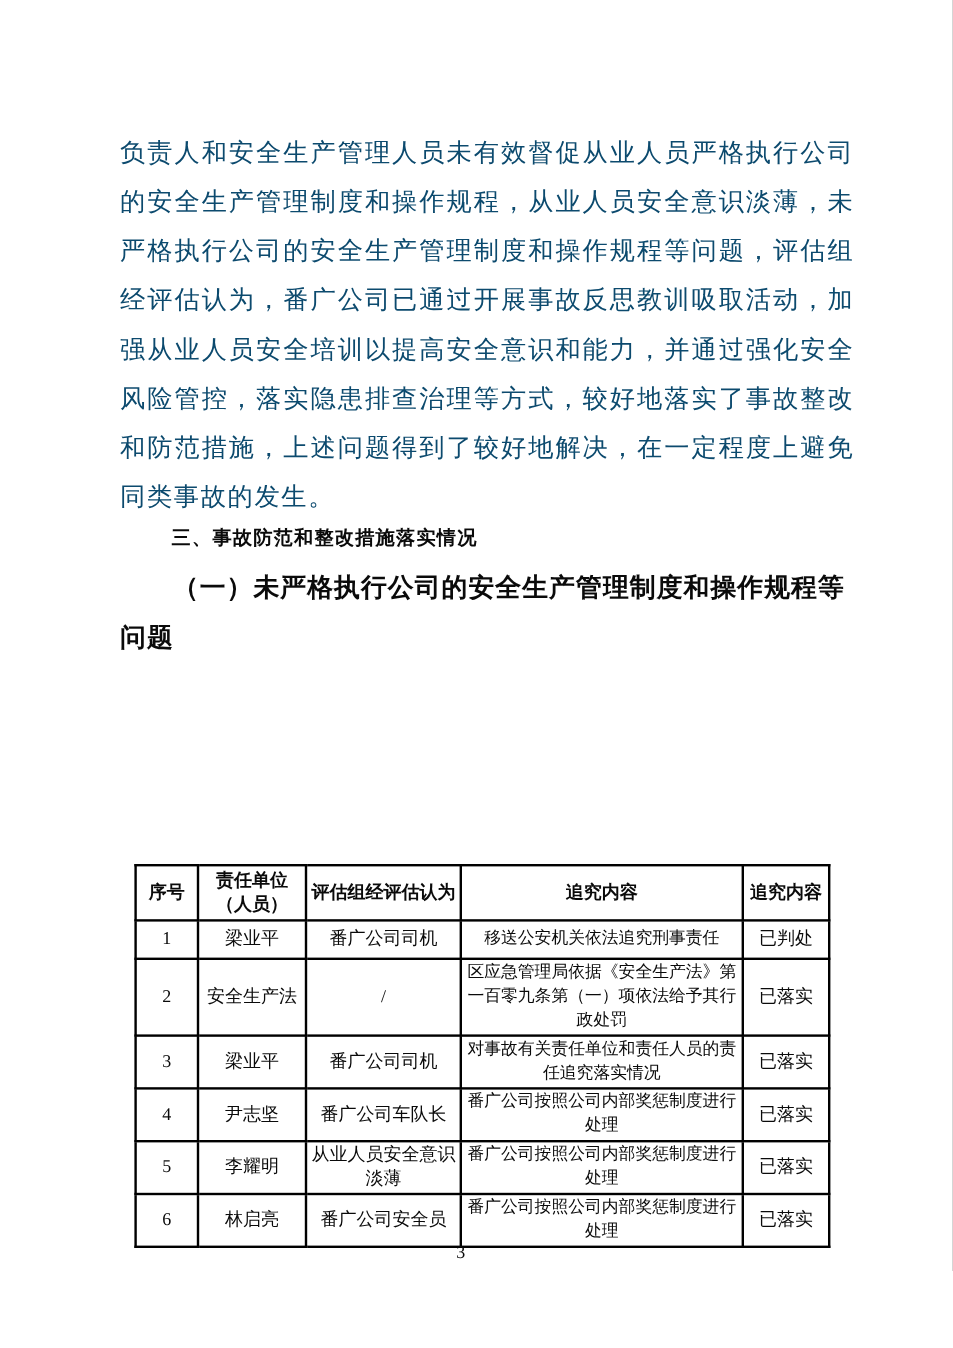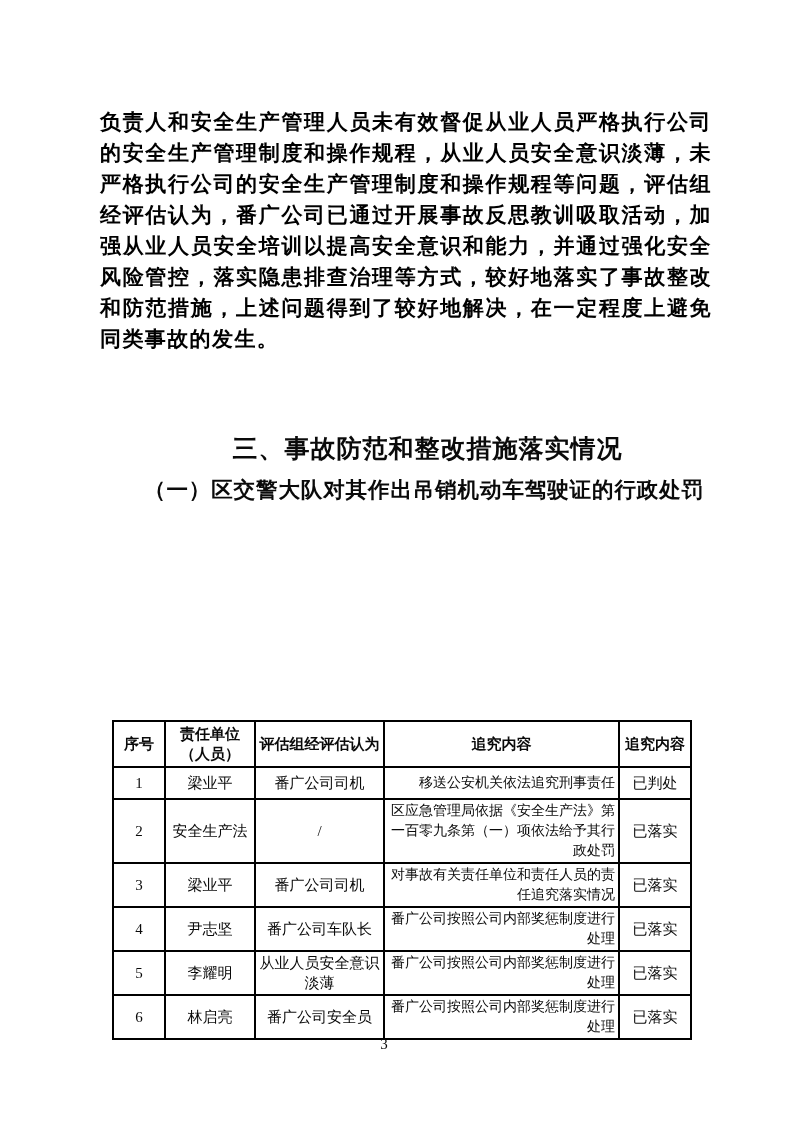--- a/index.html
+++ b/index.html
@@ -9,39 +9,37 @@
     background:#ffffff;
     margin:0 auto;
     overflow:hidden;
     color:#0a0a0a;
     font-family:"Liberation Serif","DejaVu Serif",serif;
   }
   .body-text{
     position:absolute;
     left:100px;width:612px;
     font-size:21px;
-    line-height:31px;
+    line-height:41px;
     letter-spacing:1.4px;
     text-align:justify;
-    color:#000000;
-    font-weight:bold;
+    color:#0c4a6e;
   }
   .p1{top:107px;}
   .p2{top:555px;text-indent:44px;}
   .h1{
     position:absolute;
     left:100px;width:612px;
     top:428px;
     font-family:"Liberation Sans","DejaVu Sans",sans-serif;
     font-weight:bold;
-    font-size:25px;
+    font-size:16px;
     line-height:41px;
     letter-spacing:1px;
     text-indent:43px;
-    text-align:center;
   }
   .h2{
     position:absolute;
     left:100px;width:612px;
     top:470px;
     font-weight:bold;
     font-size:21.5px;
     line-height:41px;
     letter-spacing:0.9px;
     text-indent:44px;
@@ -63,41 +61,41 @@
     vertical-align:middle;
     font-weight:normal;
     color:#0a0a0a;
     overflow:hidden;
   }
   table.resp th{
     font-weight:bold;
     white-space:pre-line;
   }
   table.resp td.c3{
-    text-align:right;
+    text-align:center;
     font-size:14px;
   }
   .pagenum{
     position:absolute;
     left:0;top:1036px;
     width:768px;
     text-align:center;
     font-size:15px;
   }
 </style>
 </head>
 <body>
 
 <div class="page">
 
   <div class="body-text p1">负责人和安全生产管理人员未有效督促从业人员严格执行公司的安全生产管理制度和操作规程，从业人员安全意识淡薄，未严格执行公司的安全生产管理制度和操作规程等问题，评估组经评估认为，番广公司已通过开展事故反思教训吸取活动，加强从业人员安全培训以提高安全意识和能力，并通过强化安全风险管控，落实隐患排查治理等方式，较好地落实了事故整改和防范措施，上述问题得到了较好地解决，在一定程度上避免同类事故的发生。</div>
 
   <div class="h1">三、事故防范和整改措施落实情况</div>
 
-  <div class="h2">（一）区交警大队对其作出吊销机动车驾驶证的行政处罚</div>
+  <div class="h2">（一）未严格执行公司的安全生产管理制度和操作规程等问题</div>
 
 
   <table class="resp">
     <colgroup>
         <col style="width: 52px;">
         <col style="width: 90px;">
         <col style="width: 129px;">
         <col style="width: 235px;">
         <col style="width: 72px;">
       </colgroup>

